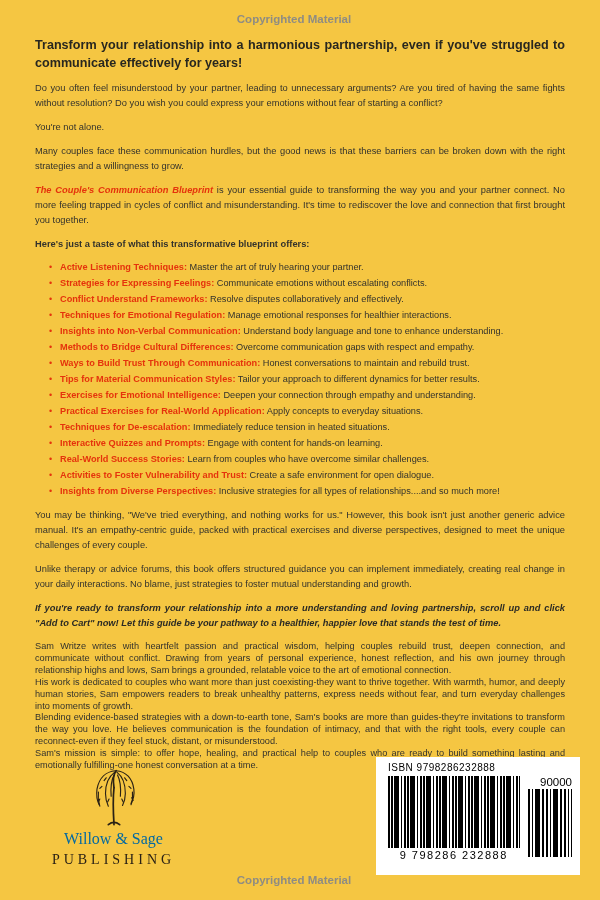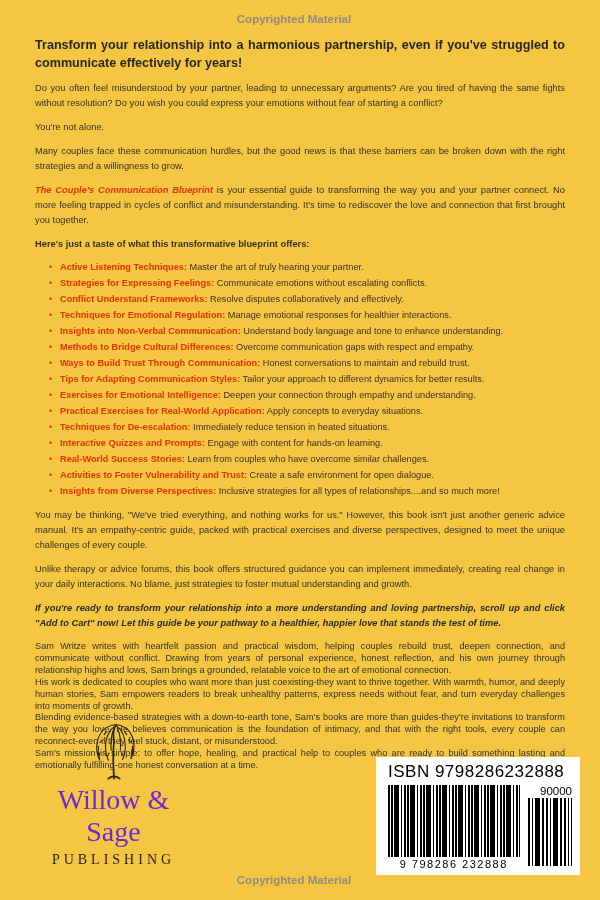--- a/index.html
+++ b/index.html
@@ -82,40 +82,40 @@
   .logo {
     position:absolute;
     left:36px; bottom:32px;
     width:155px;
     text-align:center;
     color:#2A2115;
   }
   .logo svg { display:block; margin:0 auto; }
   .logo-name {
     font-family:"Liberation Serif", serif;
-    font-size:28px;
+    font-size:16px;
     margin-top:2px;
-    color:#6d28d9;
+    color:#0369a1;
   }
   .logo-sub {
     font-family:"Liberation Serif", serif;
     font-size:14px;
     letter-spacing:4px;
     margin-top:4px;
     color:#2A2115;
   }
 
   .barcode-box {
     position:absolute;
     right:20px; bottom:25px;
     width:204px; height:118px;
     background:#FFFFFF;
   }
   .isbn {
-    font-size:17px;
+    font-size:10px;
     color:#000;
     margin:5px 0 3px 12px;
     letter-spacing:0.5px;
   }
   .bars-row { display:flex; padding:0 8px 0 12px; align-items:flex-start; }
   .main-col { width:136px;text-align:center; }
   .main-bars {
     height:72px;
     background:
       repeating-linear-gradient(90deg,#000 0 1.5px,transparent 1.5px 3.2px),
@@ -159,21 +159,21 @@
   <p class="body taste">Here's just a taste of what this transformative blueprint offers:</p>
 
   <ul class="features">
     <li><span class="label">Active Listening Techniques:</span><span> Master the art of truly hearing your partner.</span></li>
     <li><span class="label">Strategies for Expressing Feelings:</span><span> Communicate emotions without escalating conflicts.</span></li>
     <li><span class="label">Conflict Understand Frameworks:</span><span> Resolve disputes collaboratively and effectively.</span></li>
     <li><span class="label">Techniques for Emotional Regulation:</span><span> Manage emotional responses for healthier interactions.</span></li>
     <li><span class="label">Insights into Non-Verbal Communication:</span><span> Understand body language and tone to enhance understanding.</span></li>
     <li><span class="label">Methods to Bridge Cultural Differences:</span><span> Overcome communication gaps with respect and empathy.</span></li>
     <li><span class="label">Ways to Build Trust Through Communication:</span><span> Honest conversations to maintain and rebuild trust.</span></li>
-    <li><span class="label">Tips for Adapting Communication Styles:</span><span> Tailor your approach to different dynamics for better results.</span></li>
+    <li><span class="label">Tips for Material Communication Styles:</span><span> Tailor your approach to different dynamics for better results.</span></li>
     <li><span class="label">Exercises for Emotional Intelligence:</span><span> Deepen your connection through empathy and understanding.</span></li>
     <li><span class="label">Practical Exercises for Real-World Application:</span><span> Apply concepts to everyday situations.</span></li>
     <li><span class="label">Techniques for De-escalation:</span><span> Immediately reduce tension in heated situations.</span></li>
     <li><span class="label">Interactive Quizzes and Prompts:</span><span> Engage with content for hands-on learning.</span></li>
     <li><span class="label">Real-World Success Stories:</span><span> Learn from couples who have overcome similar challenges.</span></li>
     <li><span class="label">Activities to Foster Vulnerability and Trust:</span><span> Create a safe environment for open dialogue.</span></li>
     <li><span class="label">Insights from Diverse Perspectives:</span><span> Inclusive strategies for all types of relationships....and so much more!</span></li>
   </ul>
 
   <p class="body">You may be thinking, "We've tried everything, and nothing works for us." However, this book isn't just another generic advice manual. It's an empathy-centric guide, packed with practical exercises and diverse perspectives, designed to meet the unique challenges of every couple.</p>

